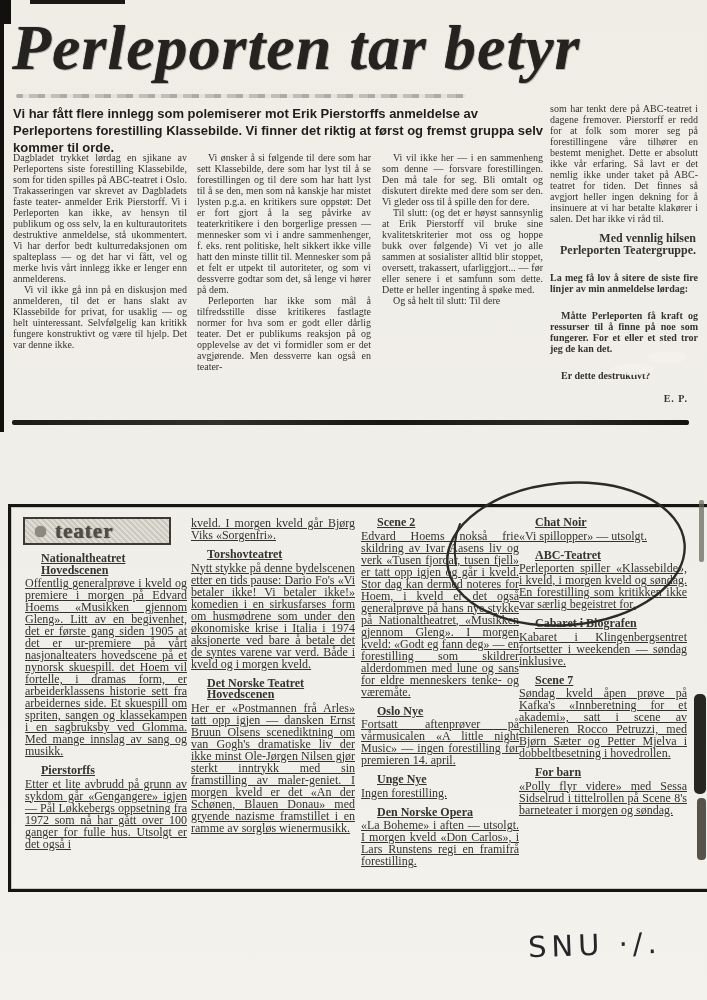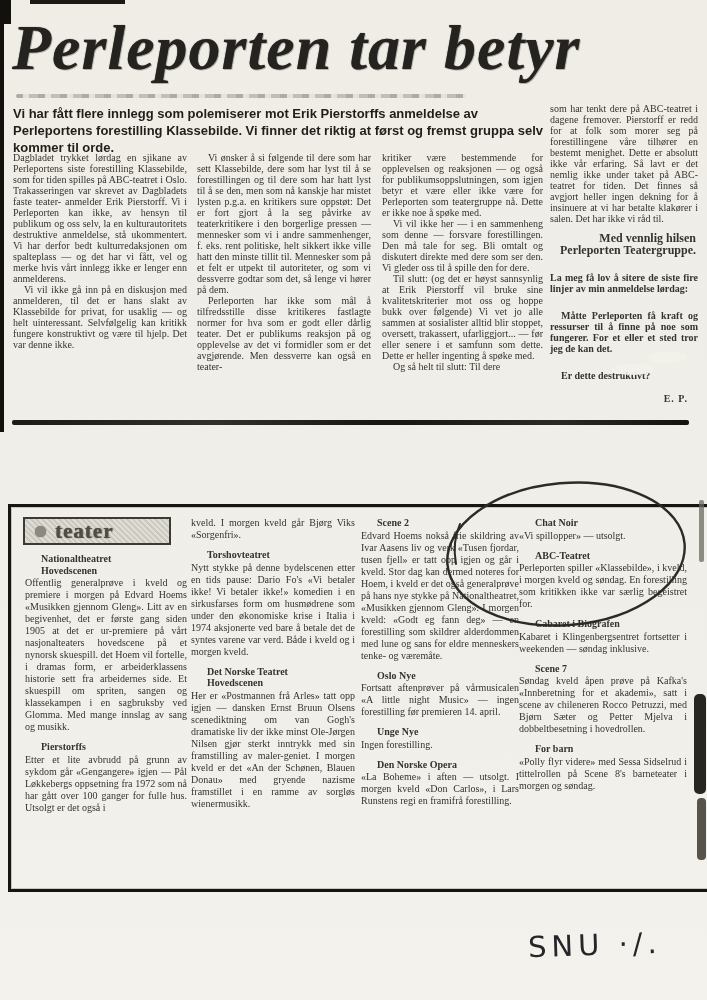--- a/index.html
+++ b/index.html
@@ -56,21 +56,21 @@
     position:absolute;left:12px;top:10px;width:148px;height:28px;
     border:2px solid #3c3a33;background:
       repeating-linear-gradient(45deg,rgba(120,116,106,.18) 0 2px,rgba(230,228,220,.2) 2px 4px),#dddbd2;
     display:flex;align-items:center;gap:9px;padding-left:10px;box-sizing:border-box;
   }
   .teater-dot{width:11px;height:11px;border-radius:50%;background:#8d897f;box-shadow:0 0 1px #5c584f;}
   .teater-word{
     font-family:"Liberation Serif",serif;font-weight:bold;font-size:21px;color:#504d45;
     letter-spacing:1px;text-shadow:0 0 1px rgba(70,66,58,.9),1px 0 0 rgba(70,66,58,.4);
   }
-  .lcol{position:absolute;text-align:justify;font-size:10px;line-height:12px;}
+  .lcol{position:absolute;text-align:justify;font-size:12px;line-height:12px;text-decoration:underline;}
   .lc1{left:14px;top:46px;width:162px;}
   .lc2{left:180px;top:10px;width:164px;}
   .lc3{left:350px;top:10px;width:158px;}
   .lc4{left:508px;top:10px;width:168px;}
   .lst-h{font-weight:bold;margin:8px 16px 1px;white-space:pre-line;text-align:left;line-height:11.5px;}
   .lst-h.first{margin-top:0;}
   .lst-b{margin:0;}
 
   .circle-annotation{position:absolute;left:438px;top:472px;width:256px;height:166px;pointer-events:none;}
   .handwriting{
@@ -100,21 +100,20 @@
     <p class="para">Dagbladet trykket lørdag en sjikane av Perleportens siste forestilling Klassebilde, som for tiden spilles på ABC-teatret i Oslo. Trakasseringen var skrevet av Dagbladets faste teater- anmelder Erik Pierstorff. Vi i Perleporten kan ikke, av hensyn til publikum og oss selv, la en kulturautoritets destruktive anmeldelse, stå ukommentert. Vi har derfor bedt kulturredaksjonen om spalteplass — og det har vi fått, vel og merke hvis vårt innlegg ikke er lenger enn anmelderens.</p>
     <p class="para indent">Vi vil ikke gå inn på en diskusjon med anmelderen, til det er hans slakt av Klassebilde for privat, for usaklig — og helt uinteressant. Selvfølgelig kan kritikk fungere konstruktivt og være til hjelp. Det var denne ikke.</p>
   </div>
 
   <div class="col c2">
     <p class="para indent">Vi ønsker å si følgende til dere som har sett Klassebilde, dere som har lyst til å se forestillingen og til dere som har hatt lyst til å se den, men som nå kanskje har mistet lysten p.g.a. en kritikers sure oppstøt: Det er fort gjort å la seg påvirke av teaterkritikere i den borgerlige pressen — mennesker som vi i andre sammenhenger, f. eks. rent politiske, helt sikkert ikke ville hatt den minste tillit til. Mennesker som på et felt er utpekt til autoriteter, og som vi dessverre godtar som det, så lenge vi hører på dem.</p>
     <p class="para indent">Perleporten har ikke som mål å tilfredsstille disse kritikeres fastlagte normer for hva som er godt eller dårlig teater. Det er publikums reaksjon på og opplevelse av det vi formidler som er det avgjørende. Men dessverre kan også en teater-</p>
   </div>
 
   <div class="col c3">
-    <p class="para">kritiker være bestemmende for opplevelsen og reaksjonen — og også for publikumsoppslutningen, som igjen betyr et være eller ikke være for Perleporten som teatergruppe nå. Dette er ikke noe å spøke med.</p>
     <p class="para indent">Vi vil ikke her — i en sammenheng som denne — forsvare forestillingen. Den må tale for seg. Bli omtalt og diskutert direkte med dere som ser den. Vi gleder oss til å spille den for dere.</p>
     <p class="para indent">Til slutt: (og det er høyst sannsynlig at Erik Pierstorff vil bruke sine kvalitetskriterier mot oss og hoppe bukk over følgende) Vi vet jo alle sammen at sosialister alltid blir stoppet, oversett, trakassert, ufarliggjort... — før eller senere i et samfunn som dette. Dette er heller ingenting å spøke med.</p>
     <p class="para indent">Og så helt til slutt: Til dere</p>
   </div>
 
   <div class="col c4">
     <p class="para">som har tenkt dere på ABC-teatret i dagene fremover. Pierstorff er redd for at folk som morer seg på forestillingene våre tilhører en bestemt menighet. Dette er absolutt ikke vår erfaring. Så lavt er det nemlig ikke under taket på ABC-teatret for tiden. Det finnes så avgjort heller ingen dekning for å insinuere at vi har betalte klakører i salen. Det har ikke vi råd til.</p>
     <p class="signoff">
       <span>Med vennlig hilsen</span><br>
       <span>Perleporten Teatergruppe.</span>

